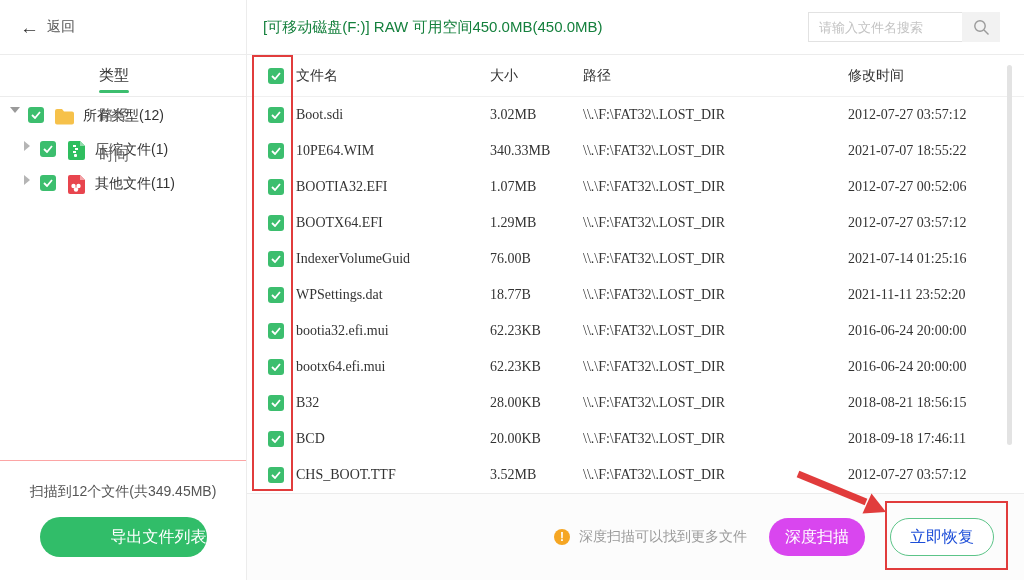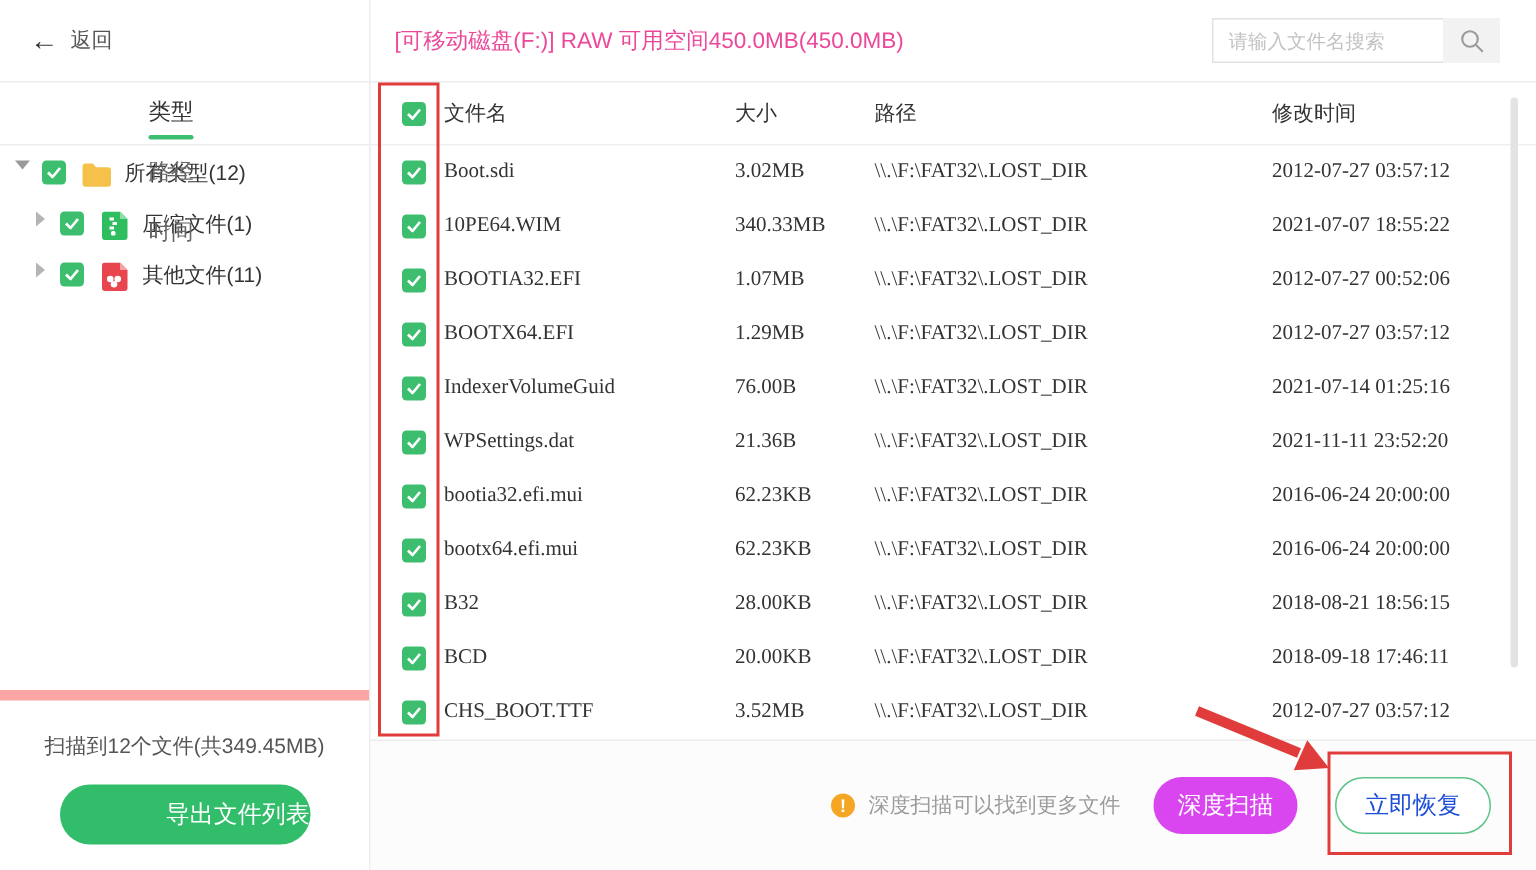--- a/index.html
+++ b/index.html
@@ -22,28 +22,28 @@
   .tree-row { display:flex; height:34px; padding-left:10px; }
   .tree-row.child { padding-left:24px; }
   .caret { width:0; height:0; margin-right:8px; flex:none; }
   .caret.down { border-left:5px solid transparent; border-right:5px solid transparent; border-top:6px solid #9a9a9a; }
   .caret.right { border-top:5px solid transparent; border-bottom:5px solid transparent; border-left:6px solid #b5b5b5; margin-right:10px; }
   .checkbox { width:16px; height:16px; background:#3cbe6e; border-radius:3px; display:flex; align-items:center; justify-content:center; flex:none; cursor:pointer; }
   .checkbox svg { display:block; }
   .tree-icon { width:21px; height:19px; margin:0 8px 0 10px; flex:none; }
   .tree-label { font-size:14px; color:#333; }
 
-  .side-footer { position:absolute; left:0; right:0; bottom:0; height:120px; border-top:7px solid #fca5a5; text-align:center; }
+  .side-footer { position:absolute; left:0; right:0; bottom:0; height:120px; border-top:1px solid #fca5a5; text-align:center; }
   .scan-summary { margin-top:22px; font-size:14px; color:#555; }
   .export-btn { margin:16px auto 0; width:167px; height:40px; border:none; border-radius:20px; background:#31bd69; color:#fff; font-size:16px; font-family:inherit; cursor:pointer; display:block;text-align:right; }
 
   
   .main { position:absolute; left:247px; top:0; width:777px; height:580px; }
   .main-top { height:55px; border-bottom:1px solid #ececec; display:flex; align-items:center; padding-left:16px; position:relative; }
-  .disk-title { font-size:15px; color:#ec4899; }
+  .disk-title { font-size:15px; color:#15803d; }
   .search { position:absolute; right:24px; top:12px; display:flex; height:30px; }
   .search input { width:154px; height:30px; border:1px solid #e2e2e2; border-right:none; padding:0 10px; font-size:13px; color:#333; outline:none; font-family:inherit; }
   .search input::placeholder { color:#c3c3c3; }
   .search-btn { width:38px; height:30px; background:#f2f2f2; border:none; display:flex; align-items:center; justify-content:center; cursor:pointer; }
 
   .thead { height:42px; display:flex; align-items:center; border-bottom:1px solid #f0f0f0; font-size:14px; color:#333; }
   .trow { height:36px; display:flex; align-items:center; font-size:14px; color:#333;font-family:Liberation Serif, serif; }
   .col-pad { width:21px; flex:none; }
   .col-check { width:28px; flex:none; }
   .col-name { width:194px; flex:none; overflow:hidden; white-space:nowrap; }
@@ -249,21 +249,21 @@
   <div class="trow">
     <span class="col-pad"></span>
     <span class="col-check">
       <span class="checkbox">
         <svg width="10" height="8" viewBox="0 0 10 8">
                 <polyline points="1,4 4,7 9,1" fill="none" stroke="#fff" stroke-width="1.8"></polyline>
               </svg>
       </span>
     </span>
     <span class="col-name">WPSettings.dat</span>
-    <span class="col-size">21.36B</span>
+    <span class="col-size">18.77B</span>
     <span class="col-path">\\.\F:\FAT32\.LOST_DIR</span>
     <span class="col-time">2021-11-11 23:52:20</span>
   </div>
 
   <div class="trow">
     <span class="col-pad"></span>
     <span class="col-check">
       <span class="checkbox">
         <svg width="10" height="8" viewBox="0 0 10 8">
                 <polyline points="1,4 4,7 9,1" fill="none" stroke="#fff" stroke-width="1.8"></polyline>

